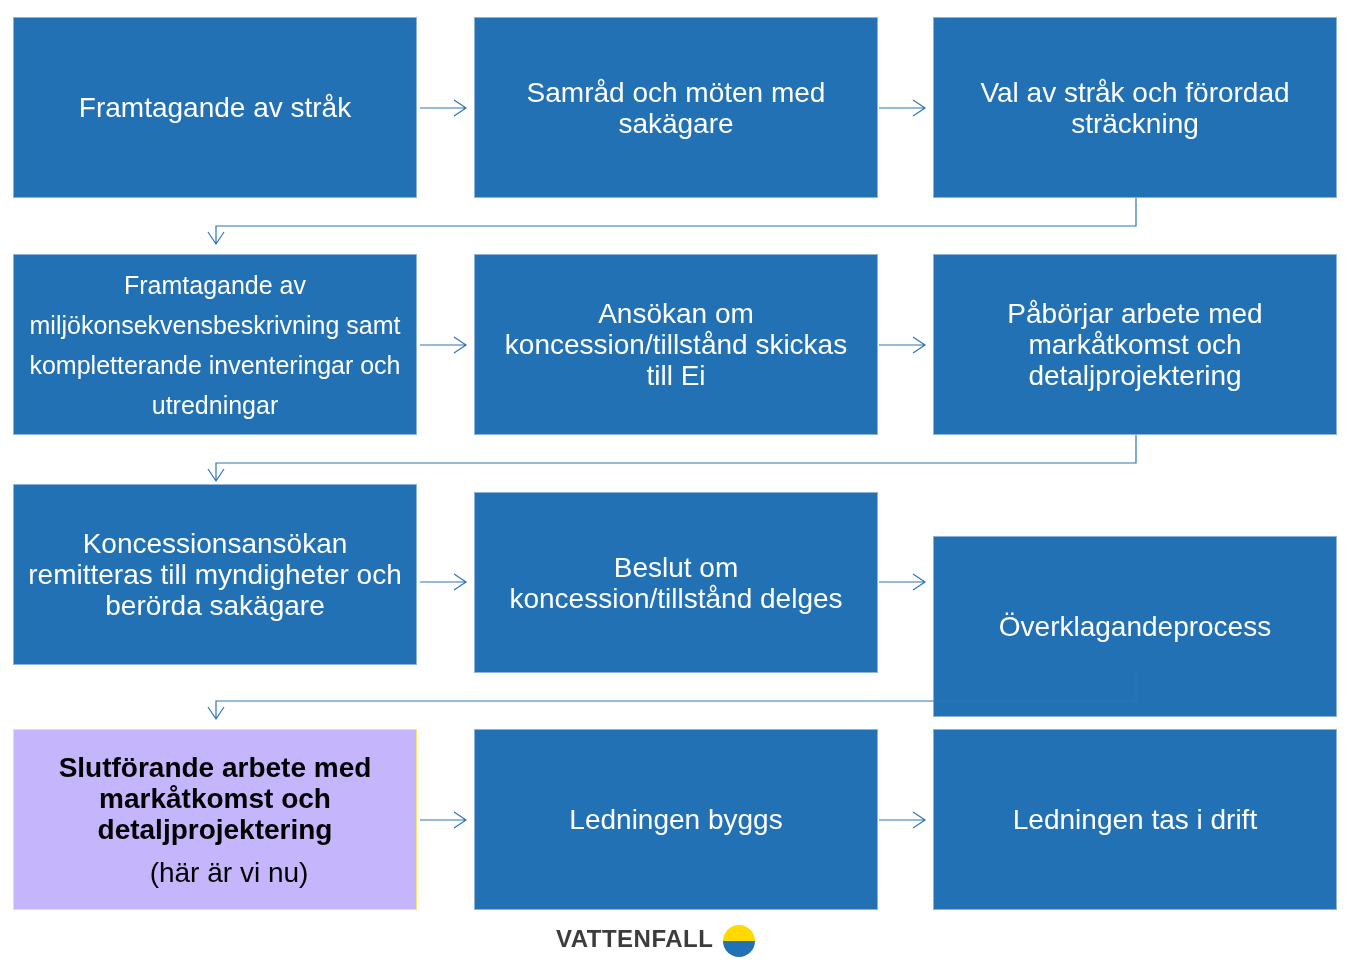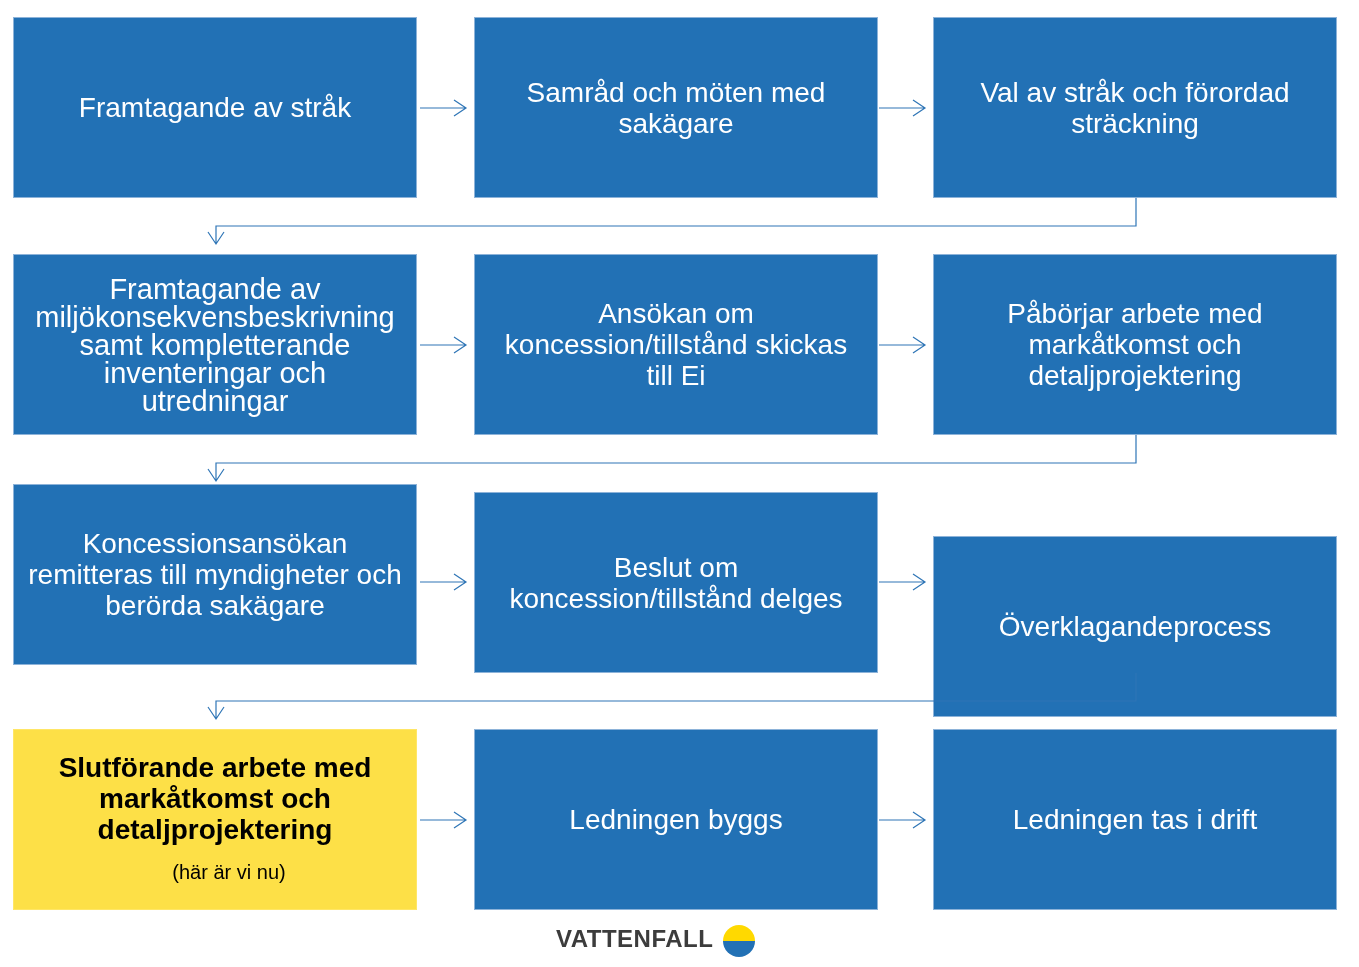--- a/index.html
+++ b/index.html
@@ -2,24 +2,24 @@
 <html><head>
 <meta charset="utf-8">
 <style>
   html, body { margin:0; padding:0; background:#ffffff; }
   body { width:1359px; height:967px; position:relative; overflow:hidden;
          font-family:"Liberation Sans", sans-serif; }
   .box { position:absolute; width:404px; height:181px; background:#2271b5;
          border:1px solid #8db3d9; box-sizing:border-box;
          display:flex; flex-direction:column; align-items:center; justify-content:center;
          text-align:center; color:#ffffff; font-size:28px; line-height:31px; padding:16px 14px; }
-  .box.small { font-size:29px; line-height:28px;justify-content:center; }
-  .box.current { background:#fde047; border-color:#ffe666; color:#000000; }
+  .box.small { font-size:25px; line-height:40px;justify-content:center; }
+  .box.current { background:#c4b5fd; border-color:#ffe666; color:#000000; }
   .box.current .main { font-weight:bold; font-size:28px; line-height:31px; }
-  .box.current .sub { font-size:20px; line-height:31px; margin-top:12px;margin-left:28px; }
+  .box.current .sub { font-size:28px; line-height:31px; margin-top:12px;margin-left:28px; }
   .arrow { position:absolute; width:48px; height:20px; }
   .conn { position:absolute; }
   .logo { position:absolute; left:556px; top:925px; display:flex; align-items:flex-start; }
   .logo-text { font-weight:bold; font-size:24px; color:#3c3c3c; letter-spacing:0.5px; }
   .logo-mark { width:32px; height:32px; border-radius:50%; margin-left:10px;
                background:linear-gradient(#ffd900 0 50%, #2271b5 50% 100%); }
 </style>
 </head>
 <body>
 

